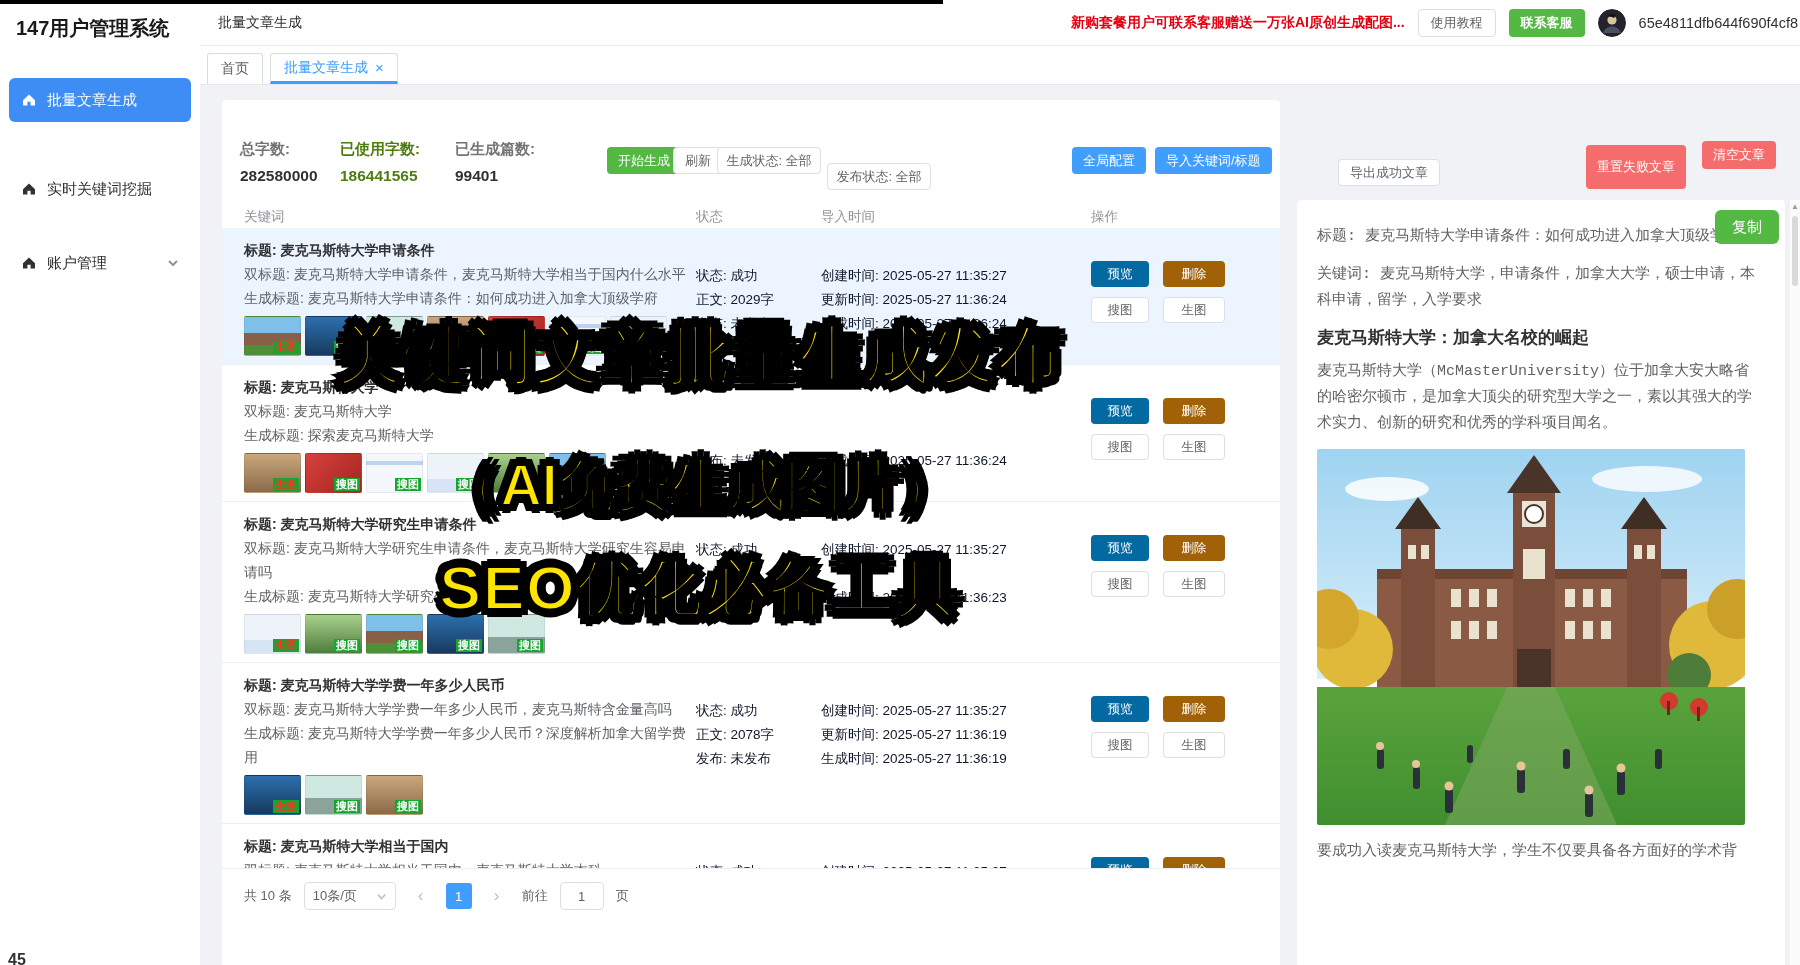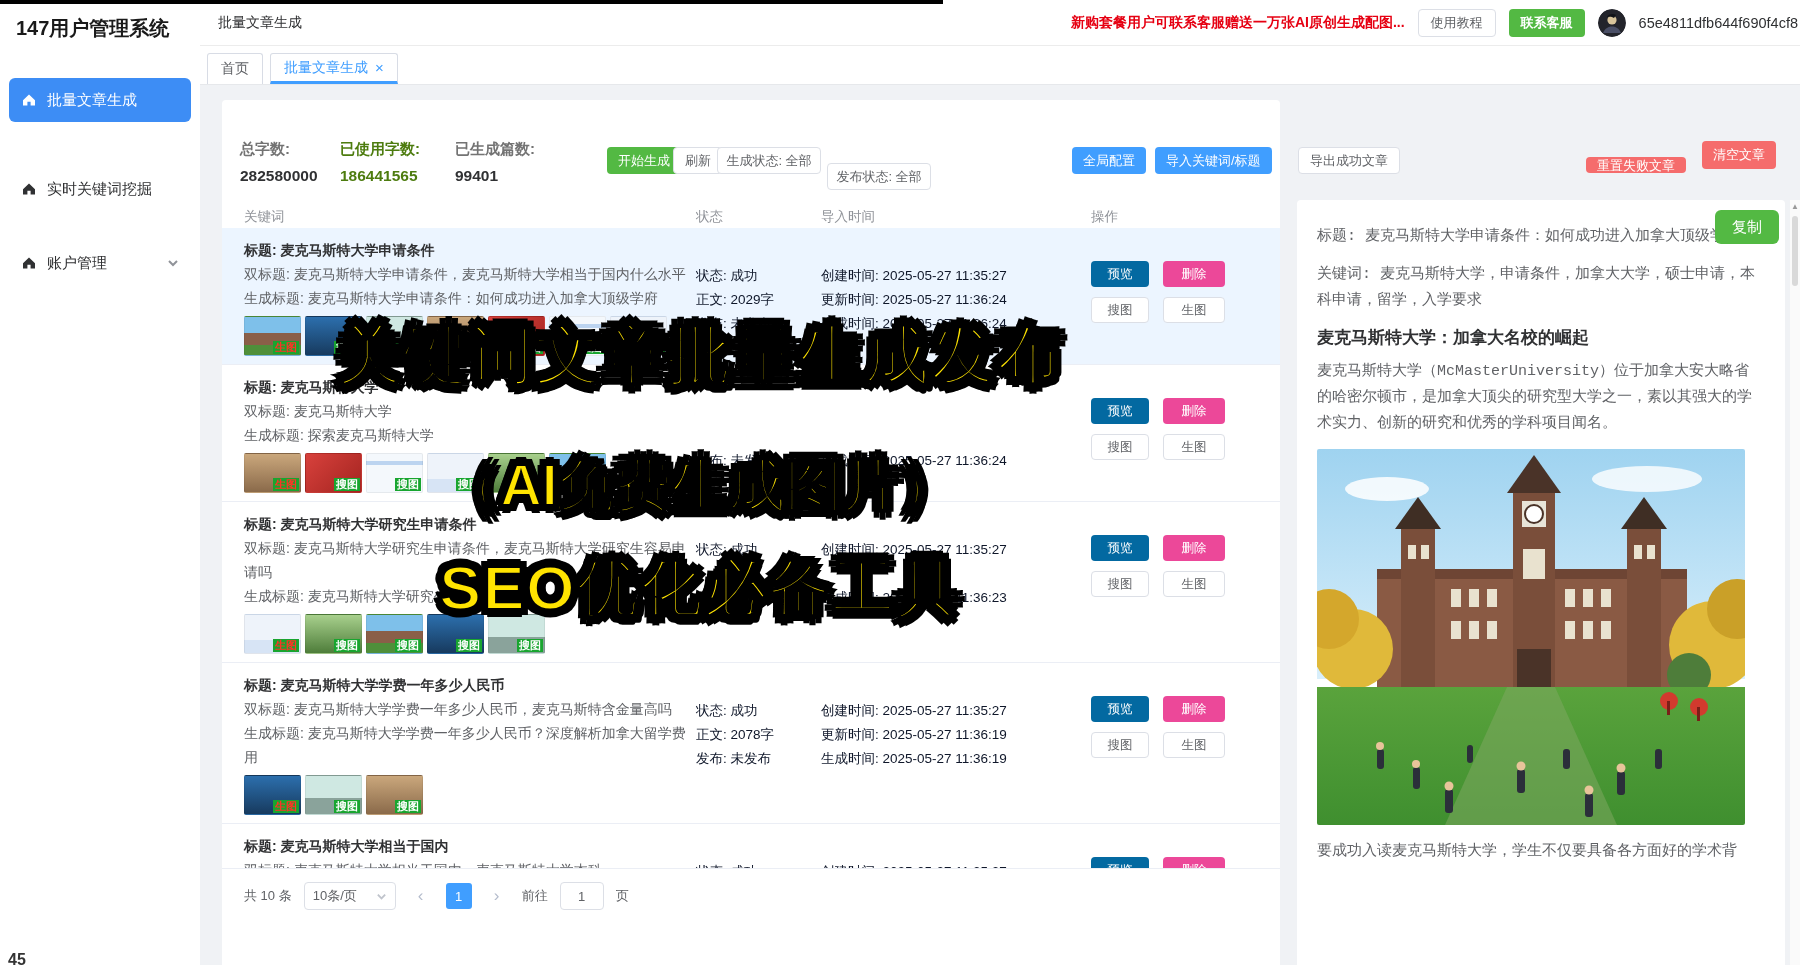--- a/index.html
+++ b/index.html
@@ -63,21 +63,21 @@
   .stat.green .slabel, .stat.green .svalue { color:#4d7c0f; }
   .stat.s1 { left:18px; } .stat.s2 { left:118px; } .stat.s3 { left:233px; }
 
   .tbtn { position:absolute; top:47px; height:27px; border:0; border-radius:4px; font-size:13px; padding:0 11px; cursor:pointer; font-family:inherit; white-space:nowrap; }
   .tbtn.green { background:#53b943; color:#fff; }
   .tbtn.ghost { background:#fff; border:1px solid #dcdfe6; color:#606266; }
   .tbtn.blue  { background:#409EFF; color:#fff; }
   .sel { position:absolute; top:47px; height:27px; width:104px; background:#fff; border:1px solid #dcdfe6; border-radius:4px;
          font-size:13px; color:#606266; display:flex; align-items:center; justify-content:center; cursor:pointer; white-space:nowrap; }
   .p-start{left:385px;} .p-refresh{left:451px;} .p-selgen{left:495px;} .p-selpub{left:605px;margin-top:16px;}
-  .p-config{left:850px;} .p-import{left:933px;} .p-export{left:1076px;}
+  .p-config{left:850px;} .p-import{left:933px;} .p-export{left:1116px;margin-top:12px;}
 
   .table-head { position:absolute; left:0; top:108px; width:100%; display:grid; grid-template-columns:452px 125px 270px 165px;
                 padding-left:22px; font-size:13.5px; color:#909399; }
   .rows { position:absolute; left:0; top:128px; width:100%; height:640px; overflow:hidden; }
   .row { display:grid; grid-template-columns:452px 125px 270px 165px; padding-left:22px; border-bottom:1px solid #ebeef5; background:#fff; }
   .row.selected { background:#ecf5ff; }
   .col-kw { padding:10px 0 8px; }
   .line { line-height:24px; font-size:14px; color:#606266; min-height:24px; }
   .line.rtitle { font-weight:700; color:#303133; }
   .thumbs { display:flex; gap:4px; margin-top:6px; }
@@ -91,34 +91,34 @@
   .tv4 { background:linear-gradient(135deg,#d8413c,#a32420); }
   .tv5 { background:linear-gradient(180deg,#f4f8fc 0 18%,#bcd4f0 18% 30%,#f4f8fc 30%); }
   .tv6 { background:linear-gradient(180deg,#eef3fa 0 65%,#d7e4f5 65%); }
   .tv7 { background:linear-gradient(180deg,#a8d08d,#4e7d3a); }
   .col-status, .col-time { padding-top:36px; }
   .col-status div, .col-time div { line-height:24px; min-height:24px; font-size:13.5px; color:#0f172a; white-space:nowrap; }
   .col-actions { padding-top:33px; }
   .abtns { display:grid; grid-template-columns:58px 62px; gap:10px 14px; }
   .abtn { height:26px; border-radius:4px; font-size:12.5px; border:0; cursor:pointer; font-family:inherit; }
   .abtn.blue { background:#0369a1; color:#fff;text-align:center; }
-  .abtn.red { background:#ec4899; color:#fff; }
+  .abtn.red { background:#a16207; color:#fff; }
   .abtn.plain { background:#fff; border:1px solid #dcdfe6; color:#606266; }
 
   .pagination { position:absolute; left:0; top:768px; width:100%; border-top:1px solid #ebeef5;
                 display:flex; align-items:center; gap:12px; padding:13px 0 0 22px; font-size:13px; color:#606266; }
   .psel { width:92px; height:28px; border:1px solid #dcdfe6; border-radius:4px; display:flex; align-items:center;
           justify-content:space-between; padding:0 8px; cursor:pointer; background:#fff; }
   .psel svg { width:11px; height:11px; stroke:#c0c4cc; stroke-width:2; fill:none; }
   .parrow { width:26px; height:26px; display:flex; align-items:center; justify-content:center; color:#b4bccc; font-size:17px; cursor:pointer; }
   .pnum { width:26px; height:26px; background:#409EFF; color:#fff; border-radius:3px; display:flex; align-items:center; justify-content:center; font-size:13px; cursor:pointer; }
   .pgoto { width:44px; height:28px; border:1px solid #dcdfe6; border-radius:4px; text-align:center; font-size:13px; color:#606266; font-family:inherit; }
 
   
-  .btn-reset { position:absolute; left:1386px; top:72px; height:16px; background:#F56C6C; color:#fff; border:0; border-radius:4px; font-size:13px; padding:0 11px; cursor:pointer; font-family:inherit; }
+  .btn-reset { position:absolute; left:1386px; top:60px; height:44px; background:#F56C6C; color:#fff; border:0; border-radius:4px; font-size:13px; padding:0 11px; cursor:pointer; font-family:inherit; }
   .btn-clear { position:absolute; left:1502px; top:56px; height:28px; background:#F56C6C; color:#fff; border:0; border-radius:4px; font-size:13px; padding:0 11px; cursor:pointer; font-family:inherit; }
 
   .panel { position:absolute; left:1097px; top:115px; width:488px; bottom:0; background:#fff; border-radius:4px 4px 0 0;
            padding:24px 28px 0 20px; overflow:hidden;font-family:Liberation Mono, monospace; }
   .panel p { font-size:15px; line-height:26px; color:#606266; margin-bottom:12px; }
   .panel h2 { font-size:17px; font-weight:700; color:#303133; margin:4px 0 10px; }
   .copy-btn { position:absolute; right:6px; top:10px; background:#53b943; color:#fff; border:0; border-radius:6px;
               height:34px; padding:0 17px; font-size:15px; cursor:pointer; font-family:inherit; z-index:3; }
   .photo { width:428px; height:376px; margin-top:2px; border-radius:2px; overflow:hidden; }
   .photo svg { display:block; }

